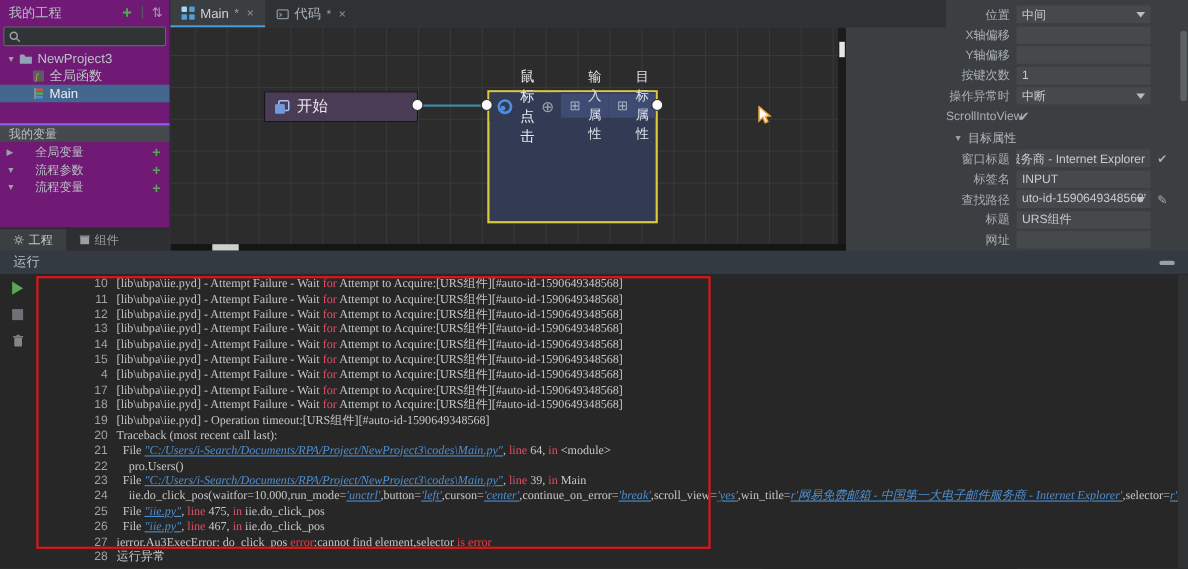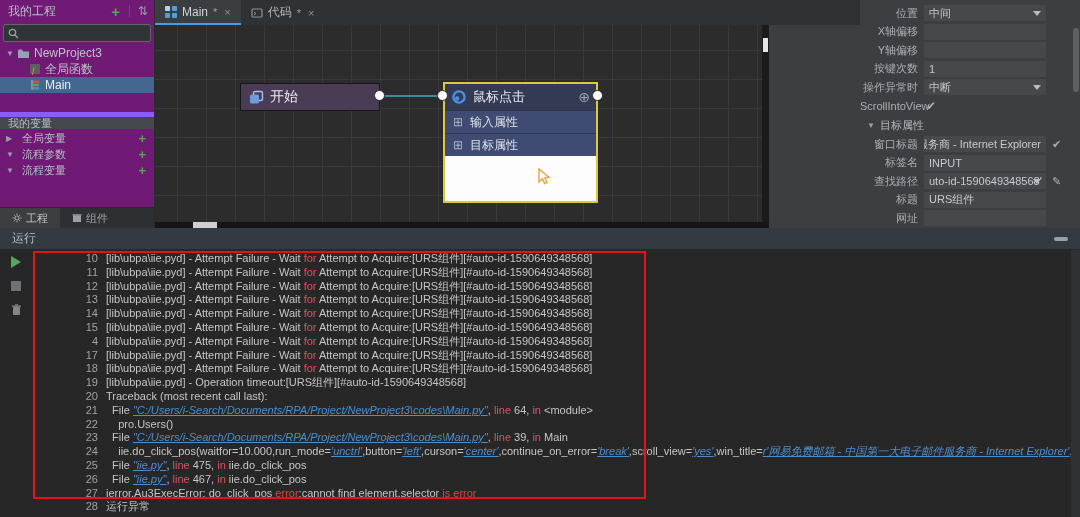--- a/index.html
+++ b/index.html
@@ -14,25 +14,25 @@
   .vdiv { width:1px; height:12px; background:#55595c; margin-right:8px; }
   .sliders { color:#9aa0a6; font-size:12px; }
   .search-box { margin:2px 3px 3px 3px; height:18px; background:#303437; border:1px solid #616669; border-radius:2px; display:flex; align-items:center; padding:0 4px; }
   .search-box svg { flex:none; }
   .search-box input { background:transparent; border:none; outline:none; color:#cfd3d8; font-size:11px; width:100%; margin-left:4px; }
   .tree-row { height:16px; display:flex; align-items:center; font-size:12px; color:#bcc2c8; white-space:nowrap; }
   .tree-row .arrow { width:10px; font-size:8px; color:#9aa0a6; text-align:center; margin-left:5px; }
   .tree-row .ticon { margin:0 4px 0 2px; display:flex; }
   .tree-row.indent { padding-left:27px; }
   .tree-row.selected { background:#44678f; color:#e9edf2; }
-  .sect-var-header { position:absolute; left:0; top:112px; width:100%; height:17px; background:#46494c; border-top:5px solid #8b5cf6; display:flex; align-items:center; padding-left:8px; font-size:11px; color:#b9bfc5; }
+  .sect-var-header { position:absolute; left:0; top:112px; width:100%; height:17px; background:#46494c; border-top:2px solid #8b5cf6; display:flex; align-items:center; padding-left:8px; font-size:11px; color:#b9bfc5; }
   .var-rows { position:absolute; left:0; top:130px; width:100%; }
   .var-row { height:16px; display:flex; align-items:center; font-size:11px; color:#b9bfc5; padding:0 8px 0 6px; }
   .var-row .arrow { width:10px; font-size:8px; color:#9aa0a6; }
-  .var-row .vlabel { margin-left:6px;font-family:Liberation Serif, serif; }
+  .var-row .vlabel { margin-left:16px;font-family:Liberation Serif, serif; }
   .var-row .spacer { flex:1; }
   .var-row .plus-btn { margin-right:0; font-size:13px; }
   .lp-tabs { position:absolute; left:0; bottom:0; width:100%; height:21px; background:#2d3032; border-top:1px solid #27292b; display:flex; }
   .lp-tab { display:flex; align-items:center; padding:0 12px; font-size:11px; color:#9aa0a5; gap:4px; }
   .lp-tab.active { background:#3c3f41; color:#c3c8cd; }
 
   
   #editor { position:absolute; left:155px; top:0; width:705px; height:228px; }
   #tabbar { height:25px; background:#2f3234; display:flex; }
   .etab { display:flex; align-items:center; padding:0 10px; font-size:12px; color:#b0b6bc; gap:5px; position:relative; }
@@ -42,21 +42,21 @@
   .grid-icon { width:12px; height:12px; display:grid; grid-template-columns:5px 5px; grid-template-rows:5px 5px; gap:2px; }
   .grid-icon span { border-radius:1px; }
   #canvas { position:relative; width:614px; height:203px; background-color:#2c2c2c; overflow:hidden;
     background-image:linear-gradient(#393939 1px, transparent 1px), linear-gradient(90deg,#393939 1px, transparent 1px);
     background-size:29px 29px; background-position:-7px -4px; }
 
   #start-node { position:absolute; left:85px; top:58px; width:140px; height:28px; background:#4a3c55; border:1px solid #17171a; display:flex; align-items:center; padding-left:8px; gap:6px; color:#eae6ef; font-size:14px; }
   #wire { position:absolute; left:225px; top:70px; width:63px; height:2px; background:#3e8ba3; }
   .port { position:absolute; width:11px; height:11px; background:#fdfdfd; border:1px solid #2a2a2a; border-radius:50%; z-index:5; }
 
-  #click-node { position:absolute; left:288px; top:57px; width:155px; height:121px; border:2px solid #dcc937; background:#333a54; display:flex; flex-direction:column; }
+  #click-node { position:absolute; left:288px; top:57px; width:155px; height:121px; border:2px solid #dcc937; background:#333a54; display:flex; flex-direction:row; }
   .cn-header { height:26px; display:flex; align-items:center; padding:0 6px; gap:6px; color:#e8ebf2; font-size:13px; background:#333a54; }
   .cn-header .title { flex:1; }
   .cn-target { color:#9ba3ad; font-size:14px; line-height:1; }
   .cn-row { height:23px; display:flex; align-items:center; gap:7px; padding-left:8px; background:#3f4b72; border-top:1px solid #2e3550; color:#dfe3ea; font-size:12px; }
   .cn-row .boxplus { color:#aab2c4; font-size:12px; line-height:1; }
   .cn-white { flex:1; background:#fdfdfd; position:relative; }
   .cursor-glyph { position:absolute; left:92px; top:12px; }
 
   .hscroll-track { position:absolute; left:0; bottom:0; width:100%; height:6px; background:#151515; }
   .hscroll-thumb { position:absolute; left:38px; bottom:0; width:24px; height:6px; background:#cfcfcf; }
@@ -84,21 +84,21 @@
   .min-btn { width:14px; height:4px; background:#9aa0a6; border-radius:2px; }
   #console-body { position:relative; height:267px; background:#272727; overflow:hidden; }
   #console-toolbar { position:absolute; left:0; top:6px; width:32px; display:flex; flex-direction:column; align-items:center; gap:13px; }
   .play-icon { width:0; height:0; border-top:6px solid transparent; border-bottom:6px solid transparent; border-left:10px solid #58a758; }
   .stop-icon { width:10px; height:10px; background:#6e7276; }
   .console-scroll { position:absolute; right:0; top:0; width:9px; height:100%; background:#2f3133; }
 
   #console-lines { position:absolute; left:34px; top:2px; right:9px; bottom:0; overflow:hidden;padding-left:47px; }
   .log-line { height:13.8px; line-height:13.8px; font-size:11px; color:#c6c6c6; white-space:pre; display:flex; }
   .log-num { flex:none; width:17px; text-align:right; margin-right:8px; color:#a2a2a2; }
-  .log-text { white-space:pre; }
+  .log-text { white-space:pre;font-family:Liberation Serif, serif; }
   .seg-kw { color:#e04f63; }
   .seg-link { color:#4e8fd0; font-style:italic; text-decoration:underline; }
   .seg-err { color:#ef3b45; }
   #error-box { position:absolute; left:33px; top:1px; width:613px; height:248px; border:2px solid #e01616; pointer-events:none; z-index:3; }
 </style>
 </head>
 <body>
 
 <div id="app">
 

